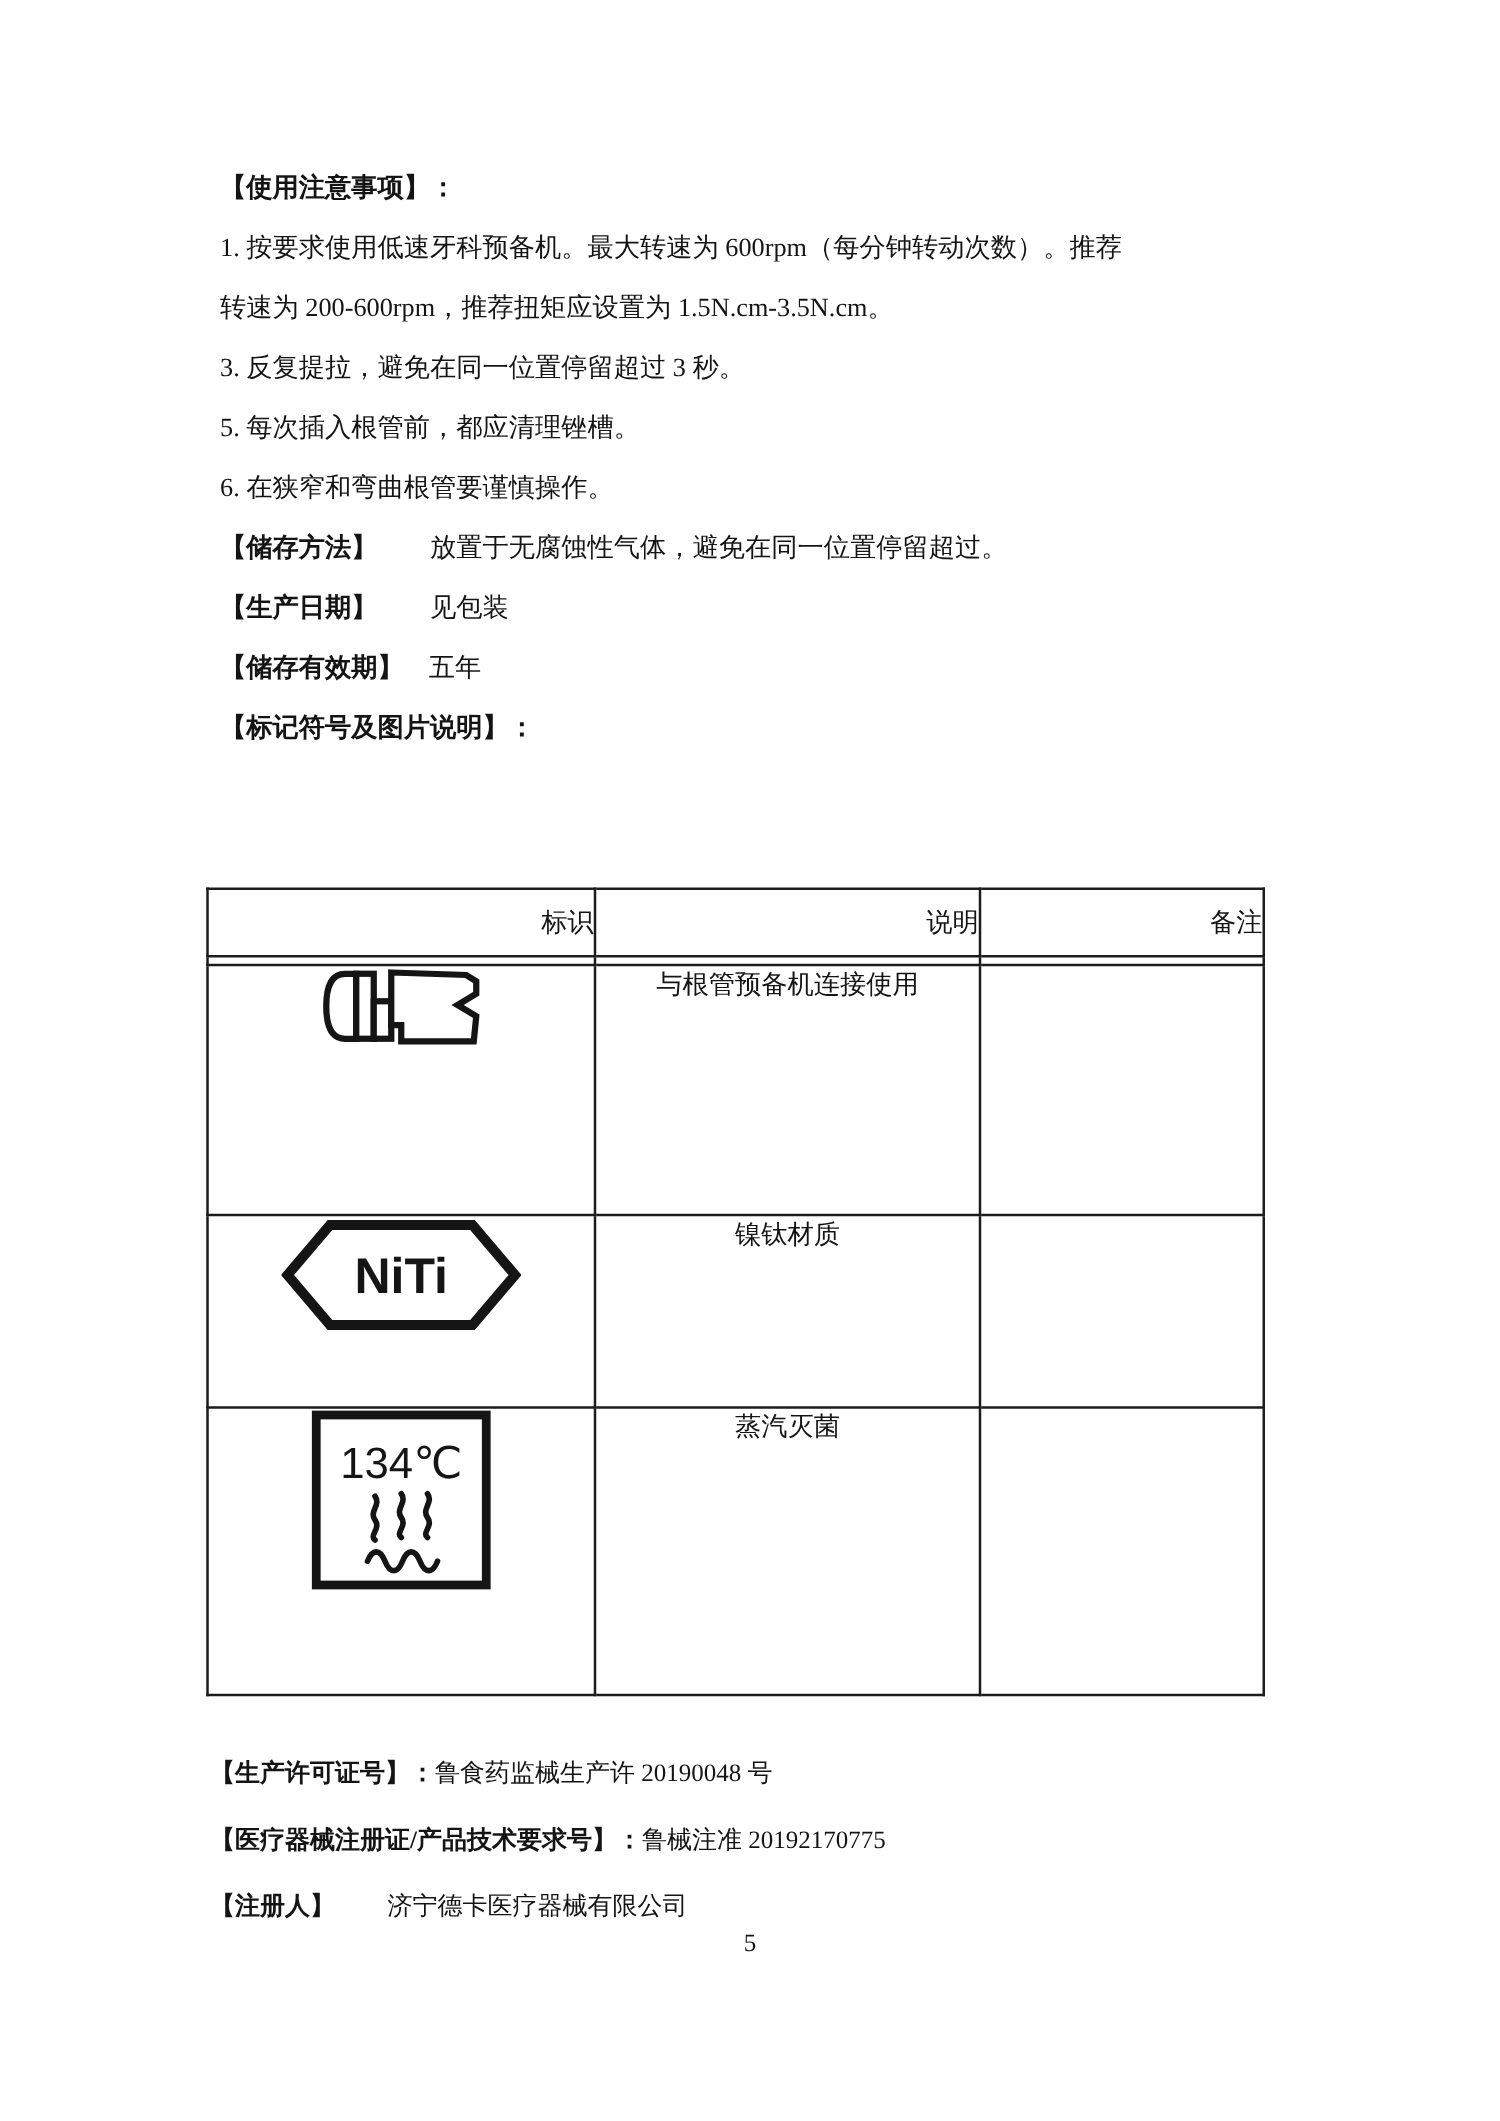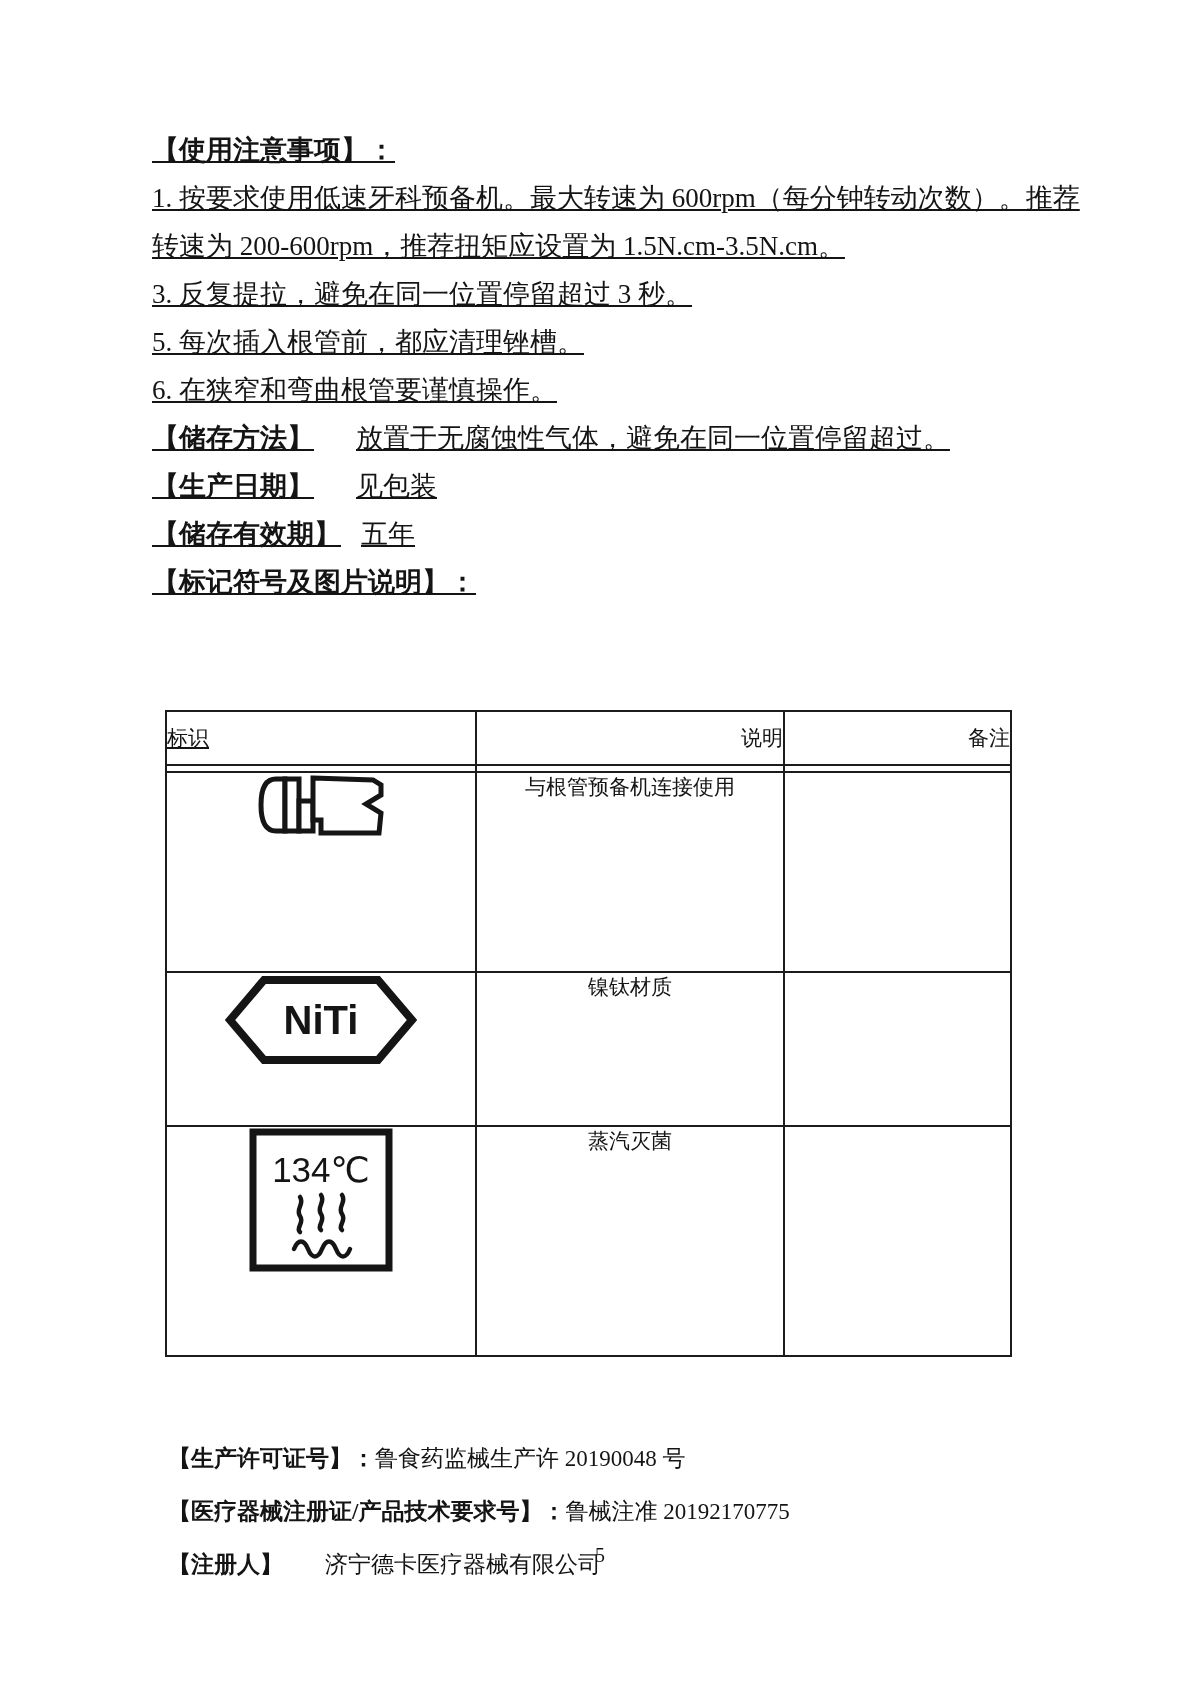--- a/index.html
+++ b/index.html
@@ -6,23 +6,22 @@
   .page{
     position:relative;
     width:1200px;height:1697px;
     margin:0 auto;
     background:#ffffff;
     color:#141414;
     font-family:"Liberation Serif","DejaVu Serif",serif;
     overflow:hidden;
   }
   .textcol{
-    position:absolute;left:152px;top:134px;width:900px;
-    font-size:27px;
-    text-decoration:underline;
+    position:absolute;left:176px;top:134px;width:900px;
+    font-size:21px;
   }
   .tline{height:48px;line-height:32px;white-space:nowrap;}
   .lbl{font-weight:bold;}
   .gap2{margin-left:42px;}
   .gap1{margin-left:20px;margin-top:12px;}
 
   
   table.symtab{
     position:absolute;left:165px;top:710px;
     width:845px;
@@ -30,36 +29,35 @@
     table-layout:fixed;
     font-size:21px;
   }
   table.symtab td,table.symtab th{
     border:2px solid #1c1c1c;
     padding:0;
     font-weight:normal;
     background:#ffffff;
   }
   tr.hdr th{height:52px;vertical-align:middle;}
-  th.h-center{text-align:left;text-decoration:underline;}
+  th.h-center{text-align:right;}
   th.h-left{text-align:right;padding-left:16px;}
   tr.sep td{height:5px;padding:0;}
   td.iconcell{text-align:center;vertical-align:top;}
   td.ic-r1{padding-top:52px;height:198px;}
   td.ic-r2{padding-top:16px;height:152px;}
   td.ic-r3{padding-top:26px;height:228px;}
   td.desc{vertical-align:top;text-align:center;padding:14px 10px 0 16px;}
   td.desc-r1{padding-top:108px;}
   td.remark{vertical-align:top;}
 
   
   .regcol{
     position:absolute;left:168px;top:1402px;width:950px;
-    font-size:23px;
-    margin-top:40px;
+    font-size:20px;
   }
   .rline{height:53px;line-height:34px;white-space:nowrap;}
   .pagenum{
     position:absolute;left:0;right:0;top:1544px;
     text-align:center;font-size:20px;
   }
   svg{display:inline-block;vertical-align:top;}
 </style>
 </head>
 <body>

